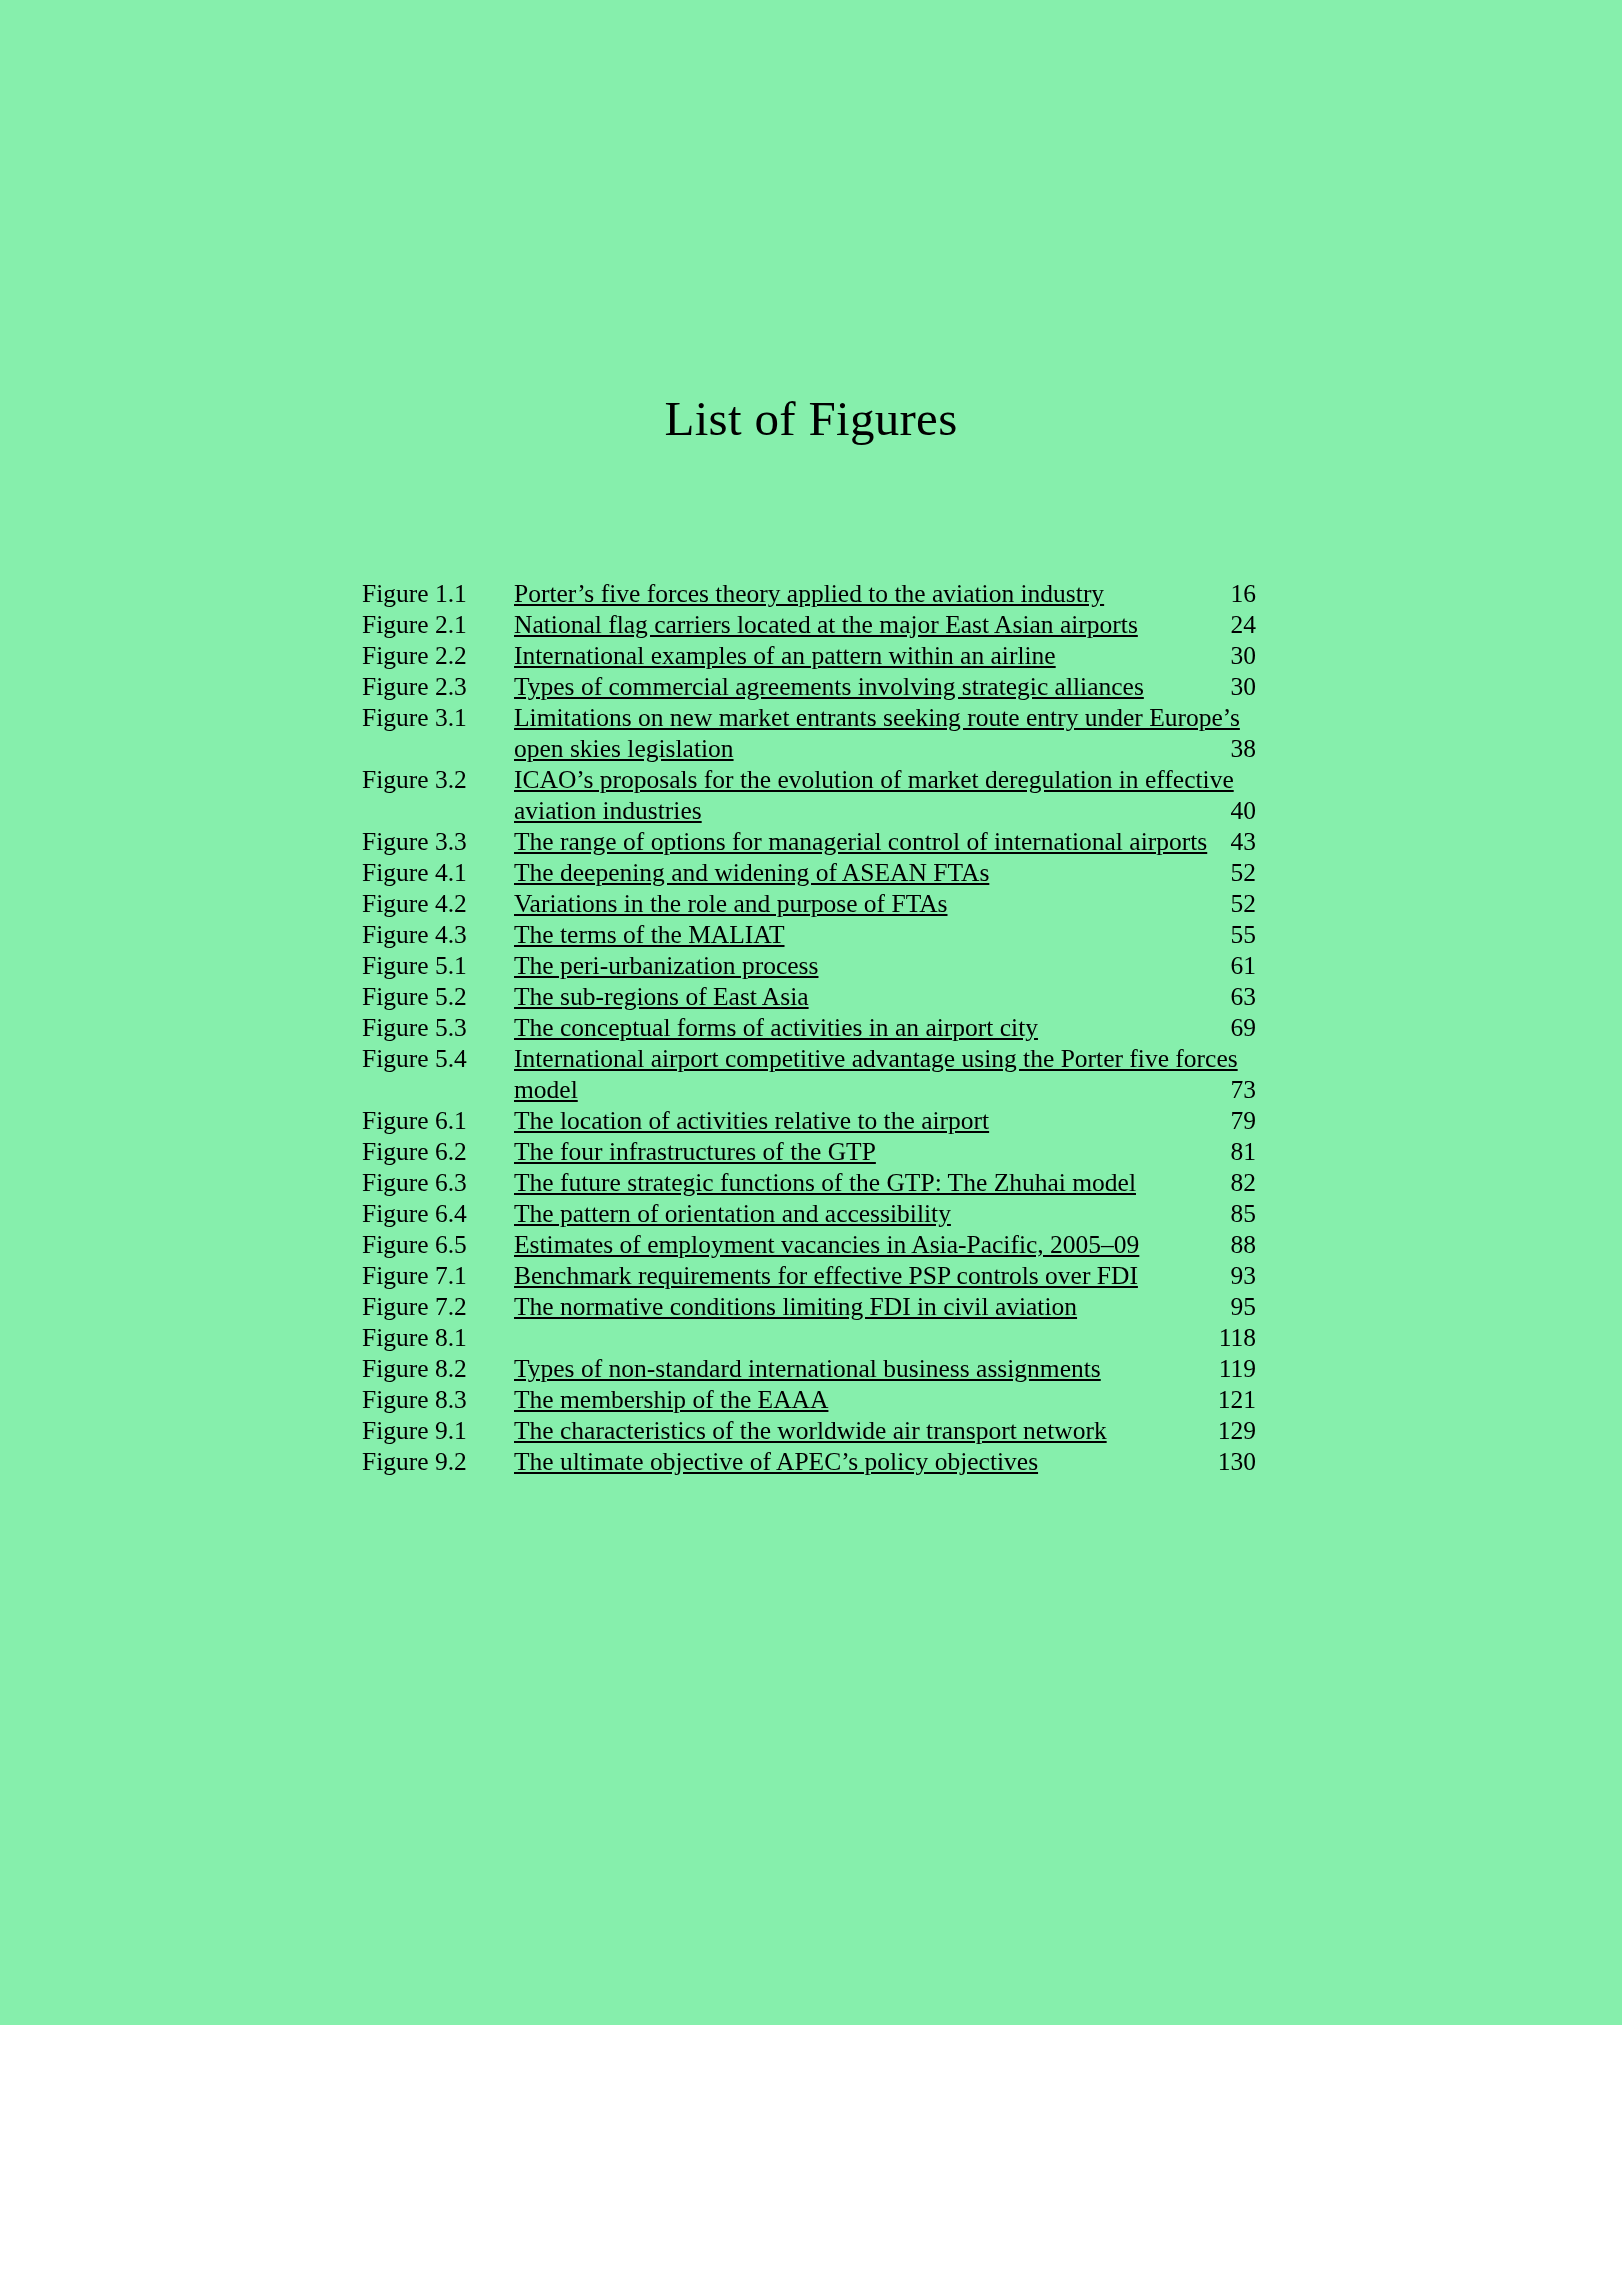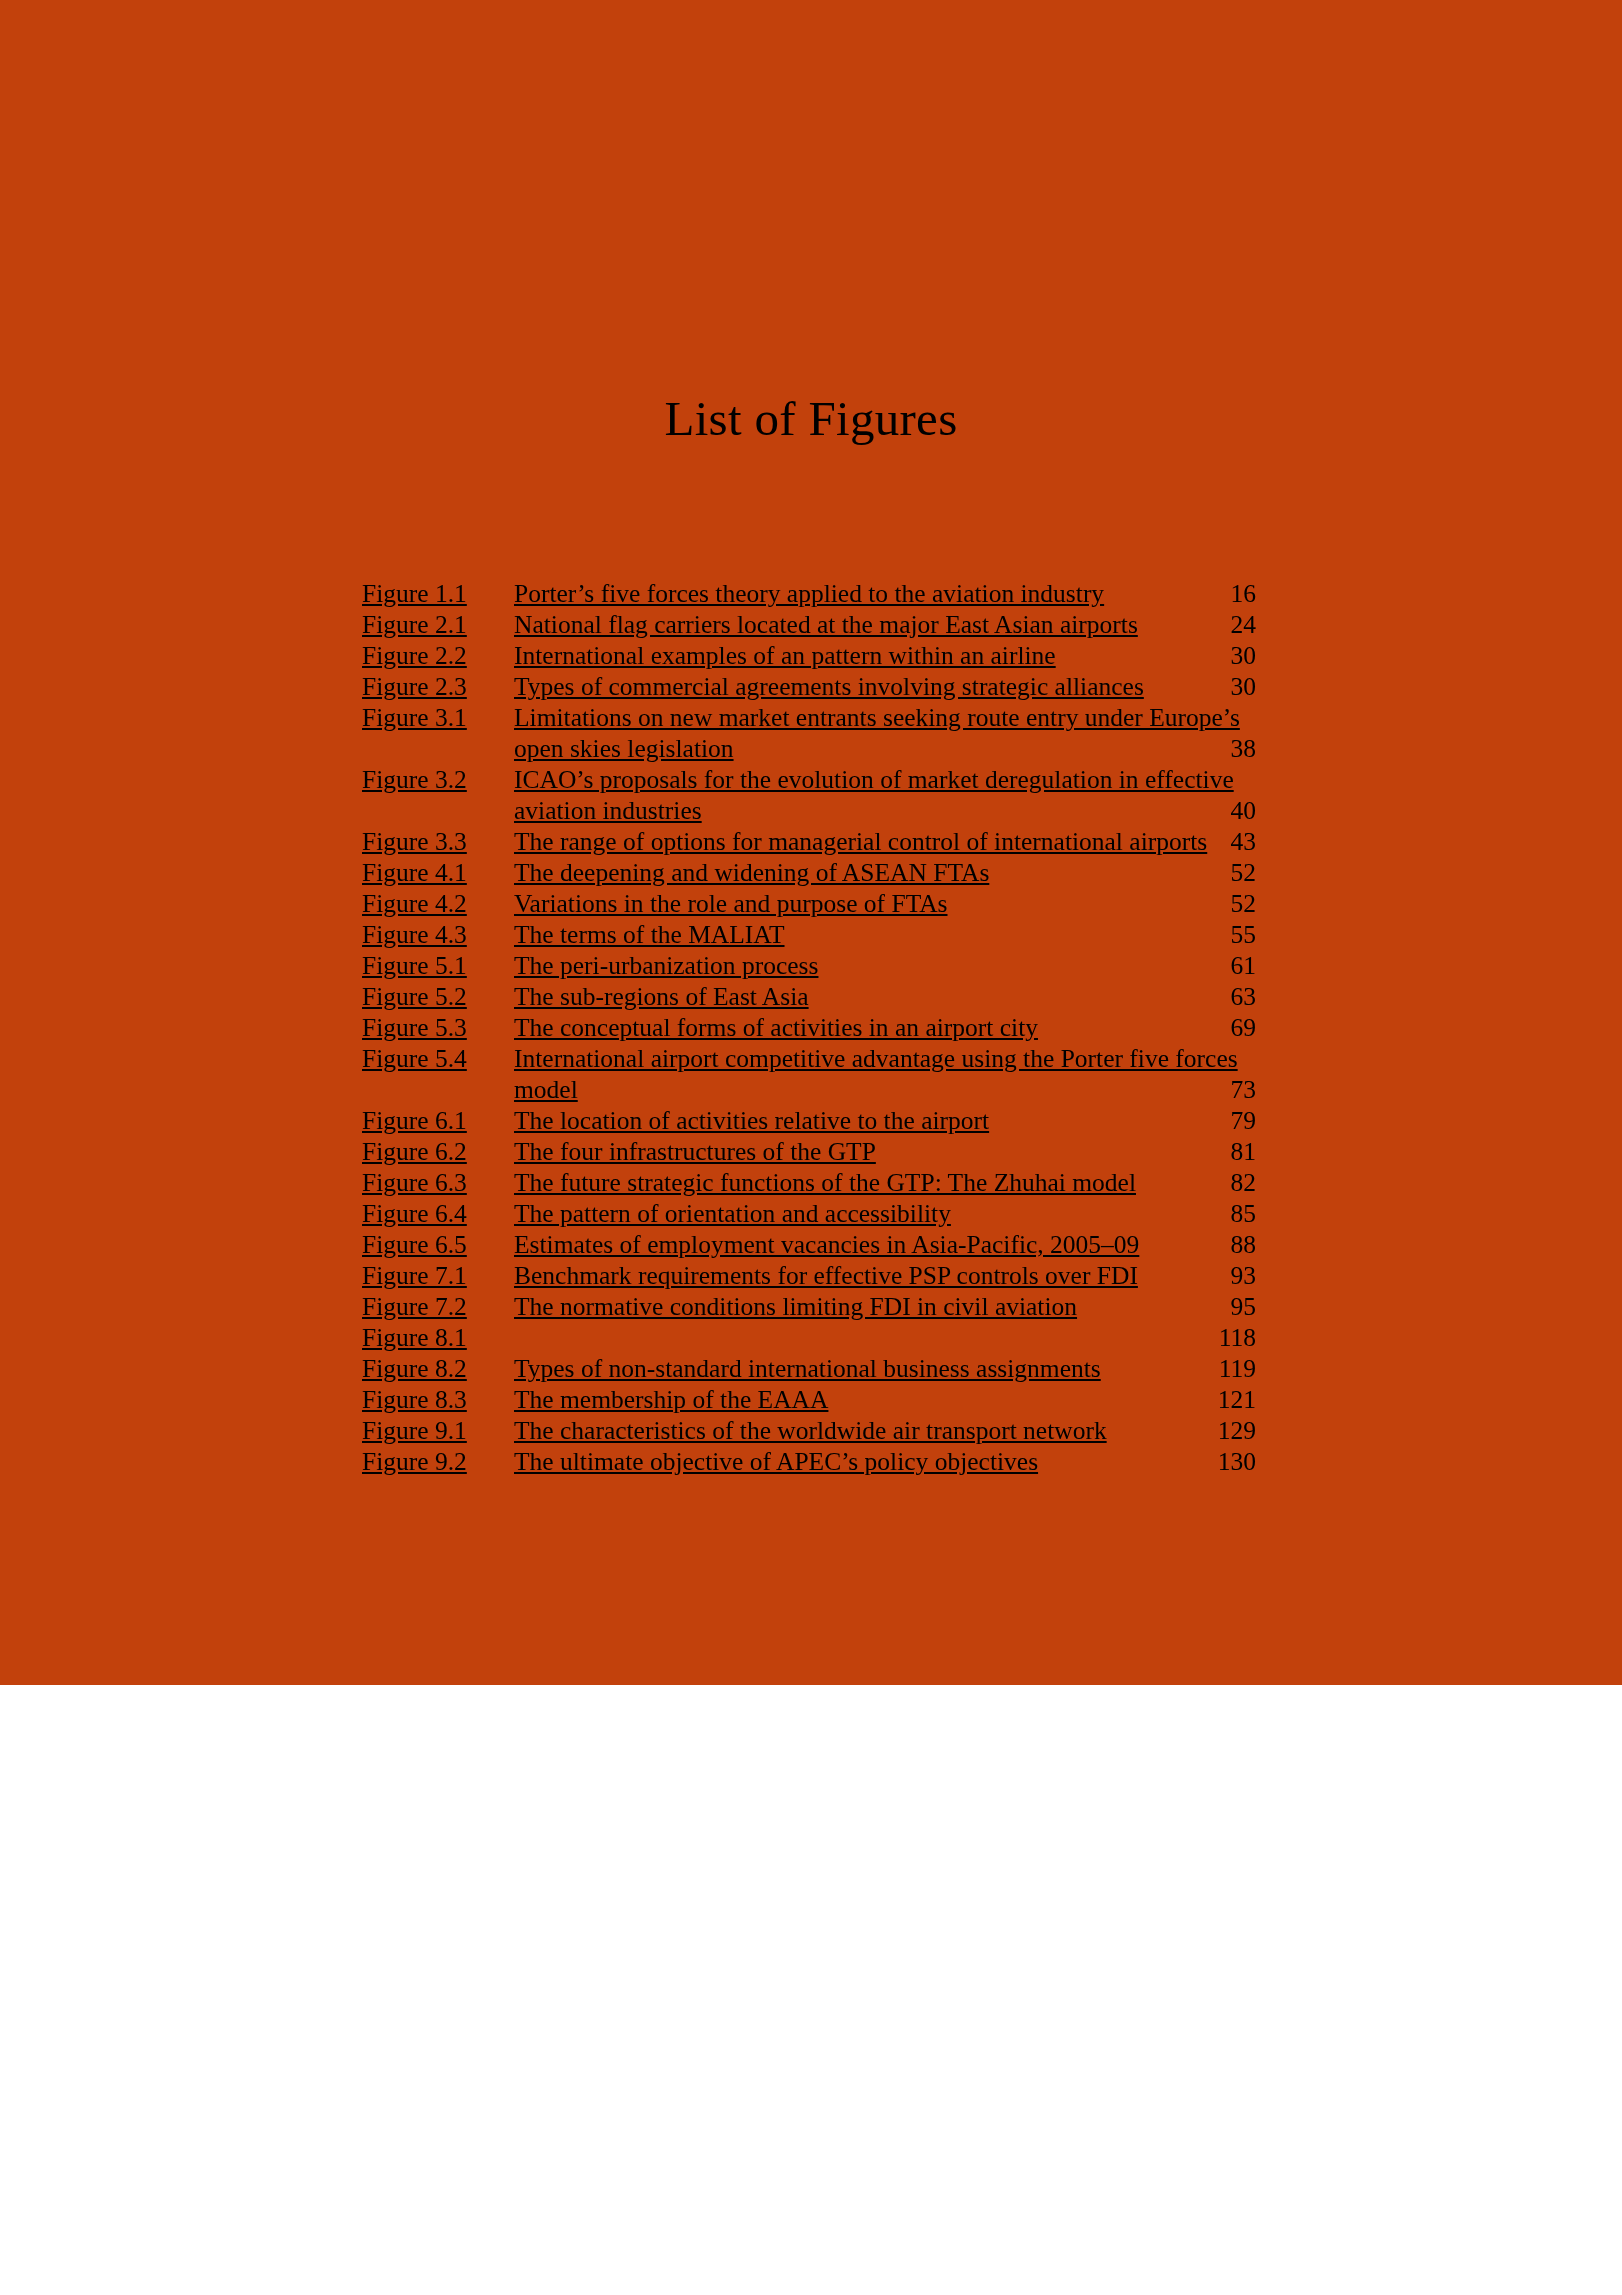--- a/index.html
+++ b/index.html
@@ -3,22 +3,22 @@
 <meta charset="utf-8">
 <style>
   html, body {
     margin: 0;
     padding: 0;
     background: #ffffff;
   }
   .page {
     position: relative;
     width: 1622px;
-    height: 1685px;
-    background: #c2410c;
+    height: 2025px;
+    background: #86efac;
     color: #000000;
     font-family: "Liberation Serif", "DejaVu Serif", serif;
     overflow: hidden;
   }
   .title {
     position: absolute;
     top: 390px;
     left: 0;
     width: 100%;
     margin: 0;
@@ -36,21 +36,20 @@
     line-height: 31px;
   }
   .row {
     position: relative;
     display: flex;
     align-items: flex-start;
   }
   .label {
     flex: 0 0 152px;
     white-space: nowrap;
-    text-decoration: underline;
   }
   .caption {
     flex: 0 0 750px;
     max-width: 750px;
     text-decoration: underline;
   }
   .pagenum {
     position: absolute;
     right: 8px;
     bottom: 0;

